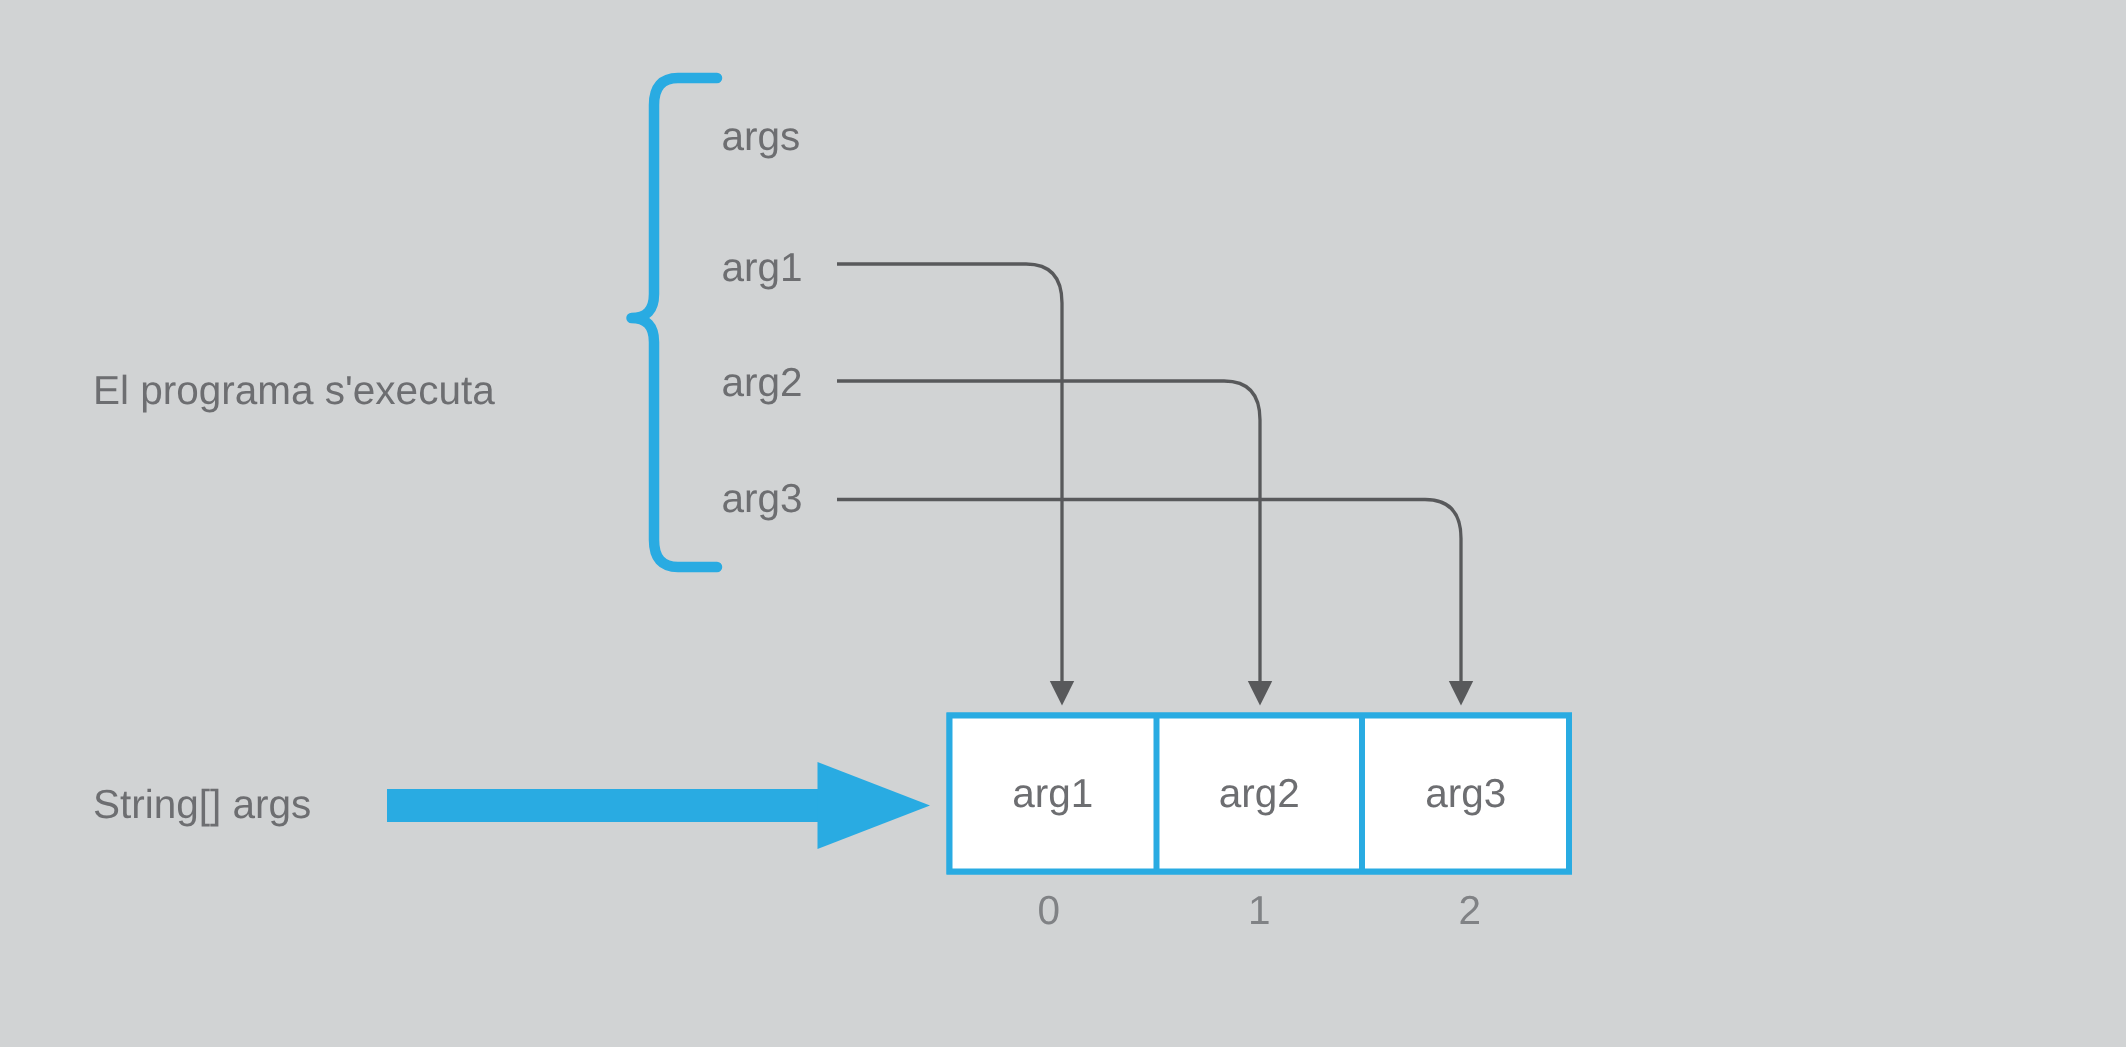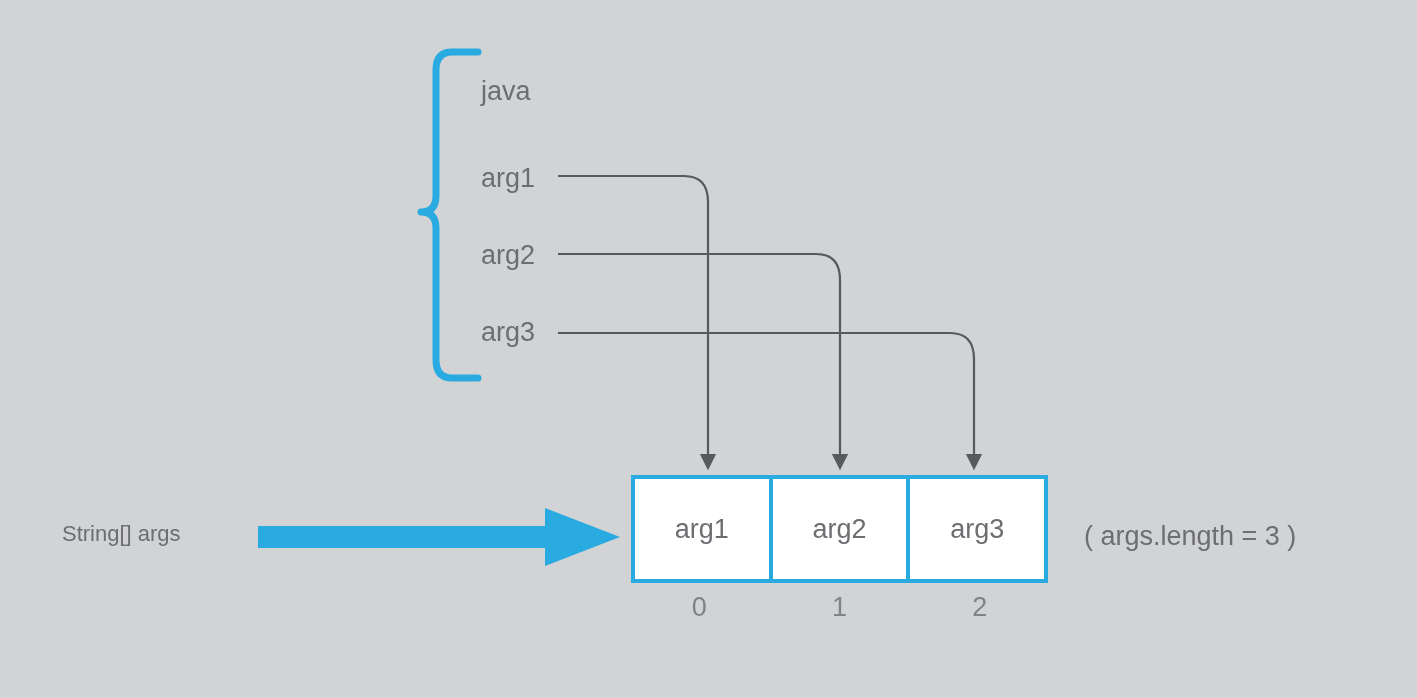--- a/index.html
+++ b/index.html
@@ -43,21 +43,21 @@
     font-size: 27px;
   }
   .cmd-java  { left: 481px; top: 74px; }
   .cmd-arg1  { left: 481px; top: 161px; }
   .cmd-arg2  { left: 481px; top: 238px; }
   .cmd-arg3  { left: 481px; top: 315px; }
 
   .decl-label {
     left: 62px;
     top: 519px;
-    font-size: 22px;
+    font-size: 27px;
   }
   .length-label {
     left: 1084px;
     top: 519px;
     font-size: 27px;
   }
 
   
   #array {
     position: absolute;
@@ -118,36 +118,36 @@
 
     <path d="M558,333 L950,333 Q974,333 974,359 L974,462" fill="none" stroke="#58595b" stroke-width="2.2" marker-end="url(#arrowhead-gray)"></path>
 
     <g>
       <rect x="258" y="526" width="300" height="22" fill="#29abe2"></rect>
       <path d="M545,508 L620,537 L545,566 z" fill="#29abe2"></path>
     </g>
   </svg>
 
   <div class="txt caption-left">
+    <div>El programa s'executa</div>
   </div>
 
-  <div class="txt cmd-label cmd-java">java</div>
+  <div class="txt cmd-label cmd-java">args</div>
   <div class="txt cmd-label cmd-arg1">arg1</div>
   <div class="txt cmd-label cmd-arg2">arg2</div>
   <div class="txt cmd-label cmd-arg3">arg3</div>
 
   <div class="txt decl-label">String[] args</div>
 
   <div id="array">
     <div class="cell">arg1</div>
     <div class="cell">arg2</div>
     <div class="cell">arg3</div>
   </div>
 
   <div id="index-row">
     <div class="index-label">0</div>
     <div class="index-label">1</div>
     <div class="index-label">2</div>
   </div>
 
-  <div class="txt length-label">( args.length = 3 )</div>
 
 </div>
 
 </body></html>

